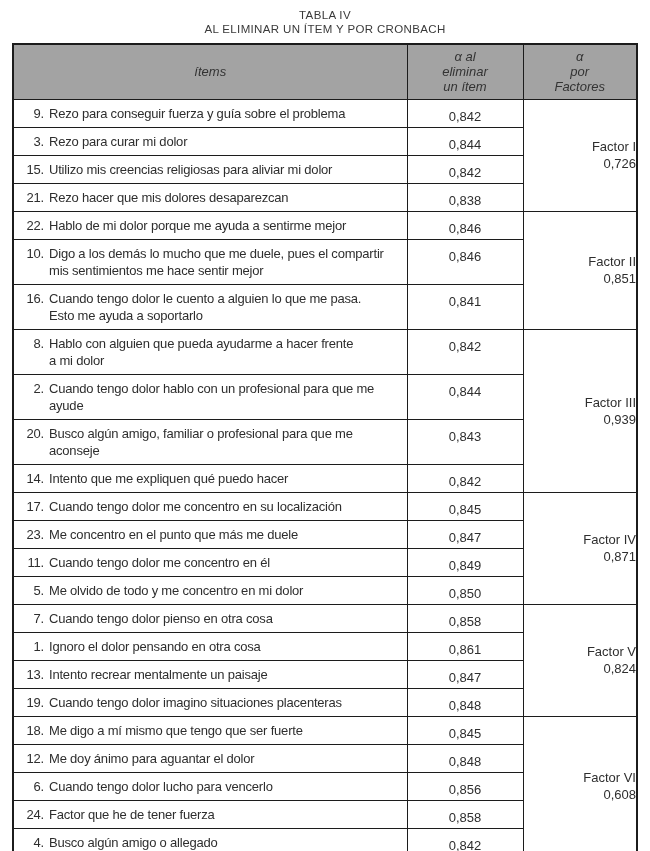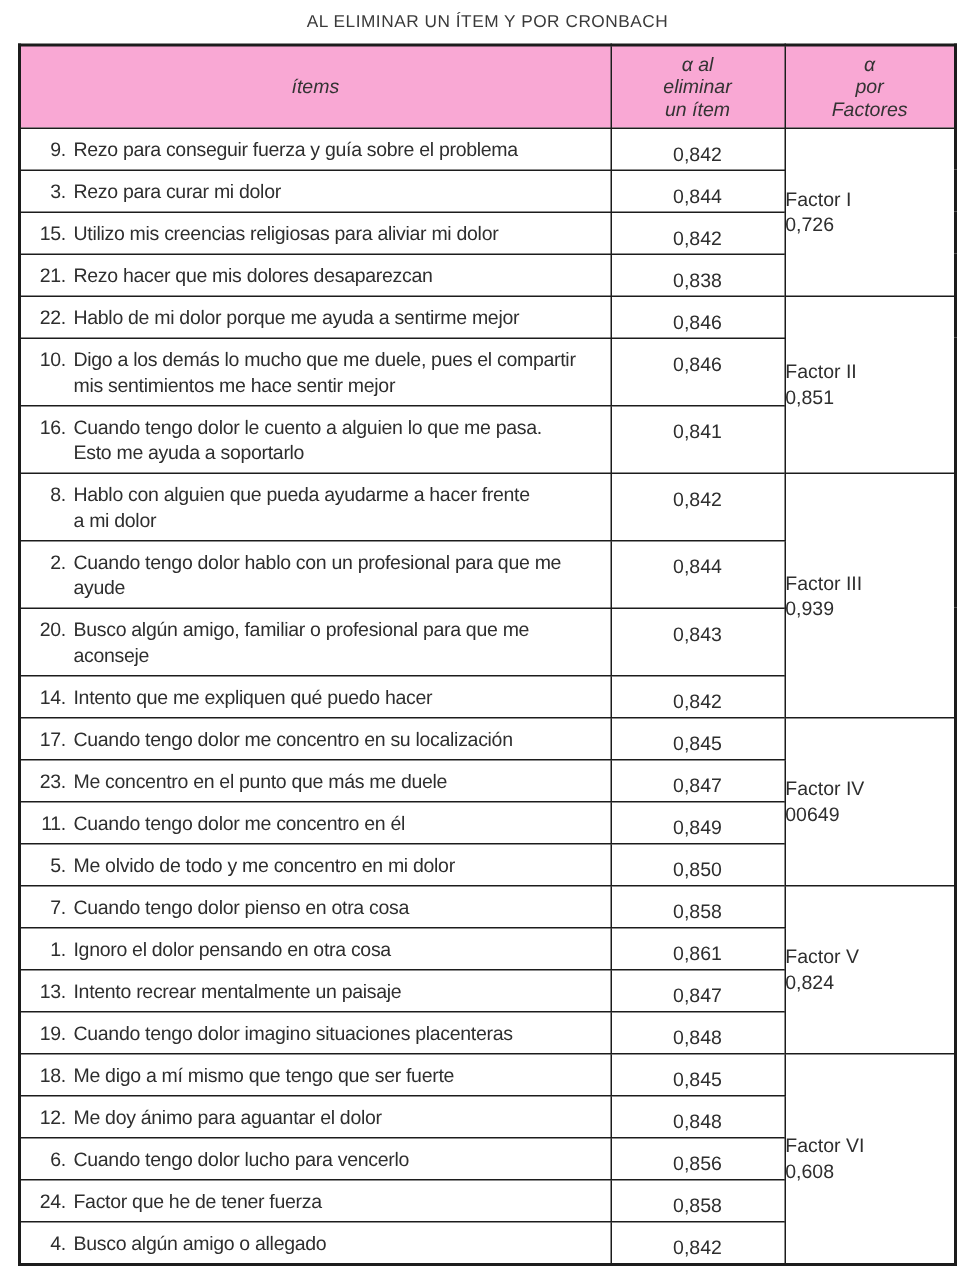--- a/index.html
+++ b/index.html
@@ -7,37 +7,38 @@
   body {
     width:650px; height:851px; overflow:hidden;
     font-family:"Liberation Sans", sans-serif;
     color:#2e2e2e;
   }
   .titles { padding-top:8px; text-align:center; font-size:11.5px; line-height:14px; letter-spacing:0.35px; color:#3a3a3a; }
   table { margin:7px auto 0; width:624px; table-layout:fixed; border-collapse:collapse; border:2px solid #1c1c1c; }
   th, td { border:1px solid #1c1c1c; }
   col.c1 { width:394px; } col.c2 { width:116px; } col.c3 { width:114px; }
   thead th {
-    height:55px; background:#f9a8d4;
+    height:55px; background:#a3a3a3;
     font-style:italic; font-weight:normal;
     font-size:13px; line-height:15px;
     white-space:pre-line; vertical-align:middle; text-align:center;
     color:#333;
   }
   td.item { padding:5px 4px 5px 6px; vertical-align:top; font-size:13px; line-height:17px; letter-spacing:-0.2px; }
   .item-inner { display:flex; }
   .num { width:24px; min-width:24px; text-align:right; margin-right:5px; }
   .txt { white-space:pre-line; }
   td.val { text-align:center; vertical-align:top; padding-top:8px; font-size:13px; line-height:17px; }
-  td.factor { text-align:left; vertical-align:middle; font-size:13px; line-height:17px;margin-left:16px; }
+  td.factor { text-align:right; vertical-align:middle; font-size:13px; line-height:17px;margin-left:16px; }
 </style>
 </head>
 <body>
 
 <div class="titles">
+  <div>TABLA IV</div>
   <div>AL ELIMINAR UN ÍTEM Y POR CRONBACH</div>
 </div>
 
 <table>
   <colgroup>
       <col class="c1">
       <col class="c2">
       <col class="c3">
     </colgroup>
   <thead>
@@ -173,21 +174,21 @@
     <tr>
       <td class="item">
           <div class="item-inner">
             <span class="num">17.</span>
             <span class="txt">Cuando tengo dolor me concentro en su localización</span>
           </div>
         </td>
       <td class="val">0,845</td>
       <td class="factor" rowspan="4">
         <div>Factor IV</div>
-        <div>00649</div>
+        <div>0,871</div>
       </td>
     </tr>
     <tr>
       <td class="item">
           <div class="item-inner">
             <span class="num">23.</span>
             <span class="txt">Me concentro en el punto que más me duele</span>
           </div>
         </td>
       <td class="val">0,847</td>

